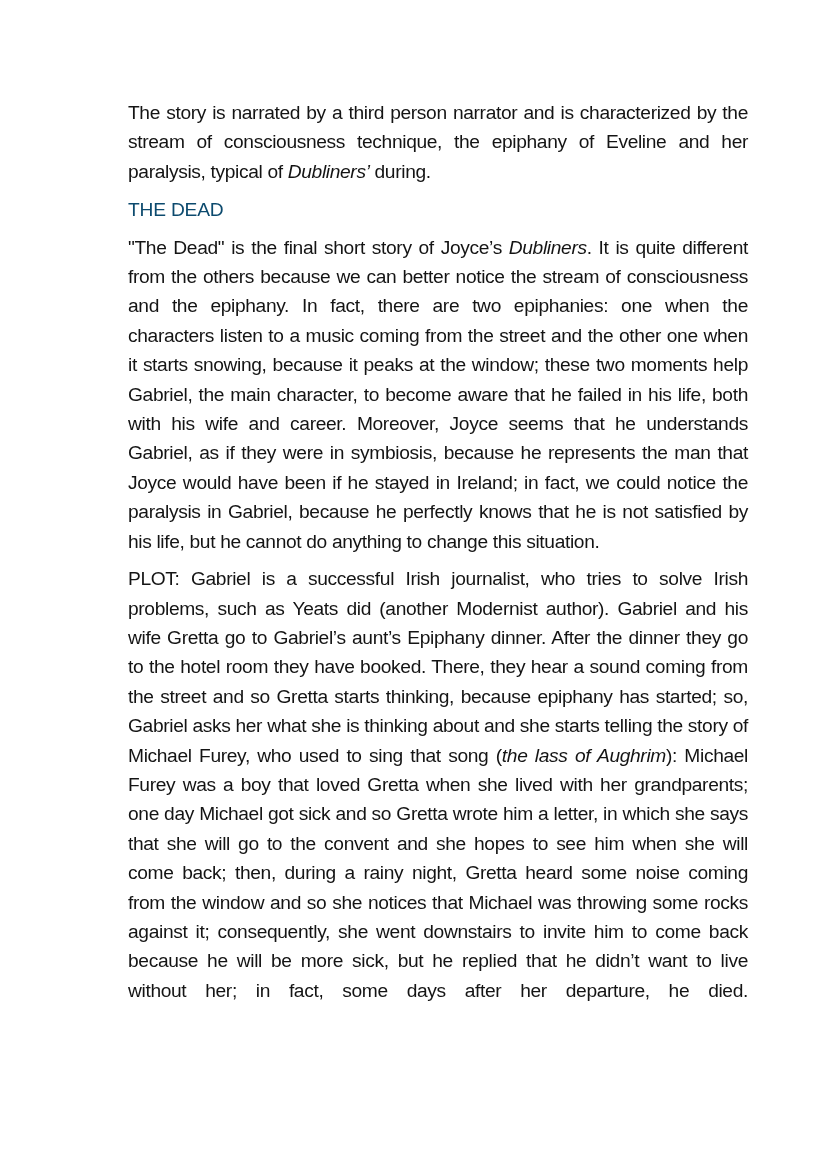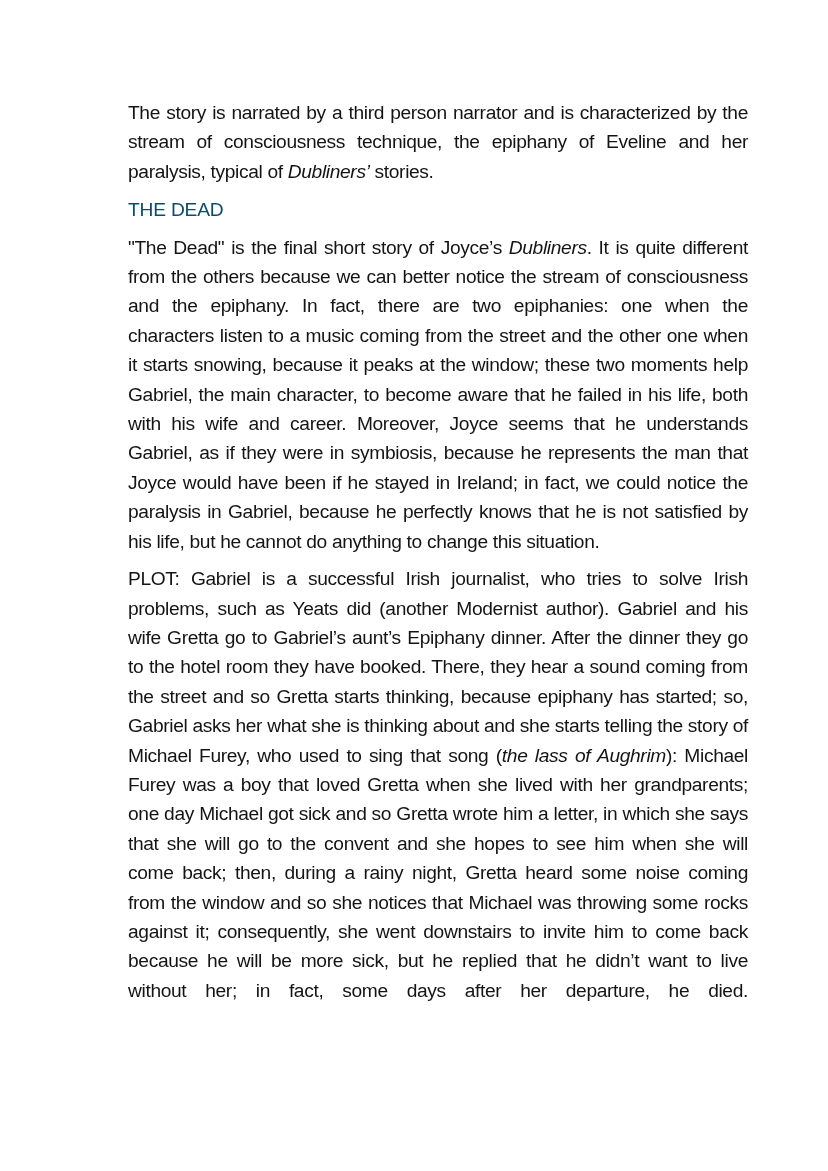--- a/index.html
+++ b/index.html
@@ -44,21 +44,21 @@
     }
     .seg { white-space: normal; }
     em { }
   </style>
 </head>
 <body>
 
 <div class="page">
 
   <p class="para">
-    <span class="seg">The story is narrated by a third person narrator and is characterized by the stream of consciousness technique, the epiphany of Eveline and her paralysis, typical of </span><em class="seg">Dubliners’</em><span class="seg"> stories.</span>
+    <span class="seg">The story is narrated by a third person narrator and is characterized by the stream of consciousness technique, the epiphany of Eveline and her paralysis, typical of </span><em class="seg">Dubliners’</em><span class="seg"> during.</span>
   </p>
 
   <p class="heading" style="color: #0c4a6e;">THE DEAD</p>
 
   <p class="para">
     <span class="seg">"The Dead" is the final short story of Joyce’s </span><em class="seg">Dubliners</em><span class="seg">. It is quite different from the others because we can better notice the stream of consciousness and the epiphany. In fact, there are two epiphanies: one when the characters listen to a music coming from the street and the other one when it starts snowing, because it peaks at the window; these two moments help Gabriel, the main character, to become aware that he failed in his life, both with his wife and career. Moreover, Joyce seems that he understands Gabriel, as if they were in symbiosis, because he represents the man that Joyce would have been if he stayed in Ireland; in fact, we could notice the paralysis in Gabriel, because he perfectly knows that he is not satisfied by his life, but he cannot do anything to change this situation.</span>
   </p>
 
   <div class="gap"></div>
 

